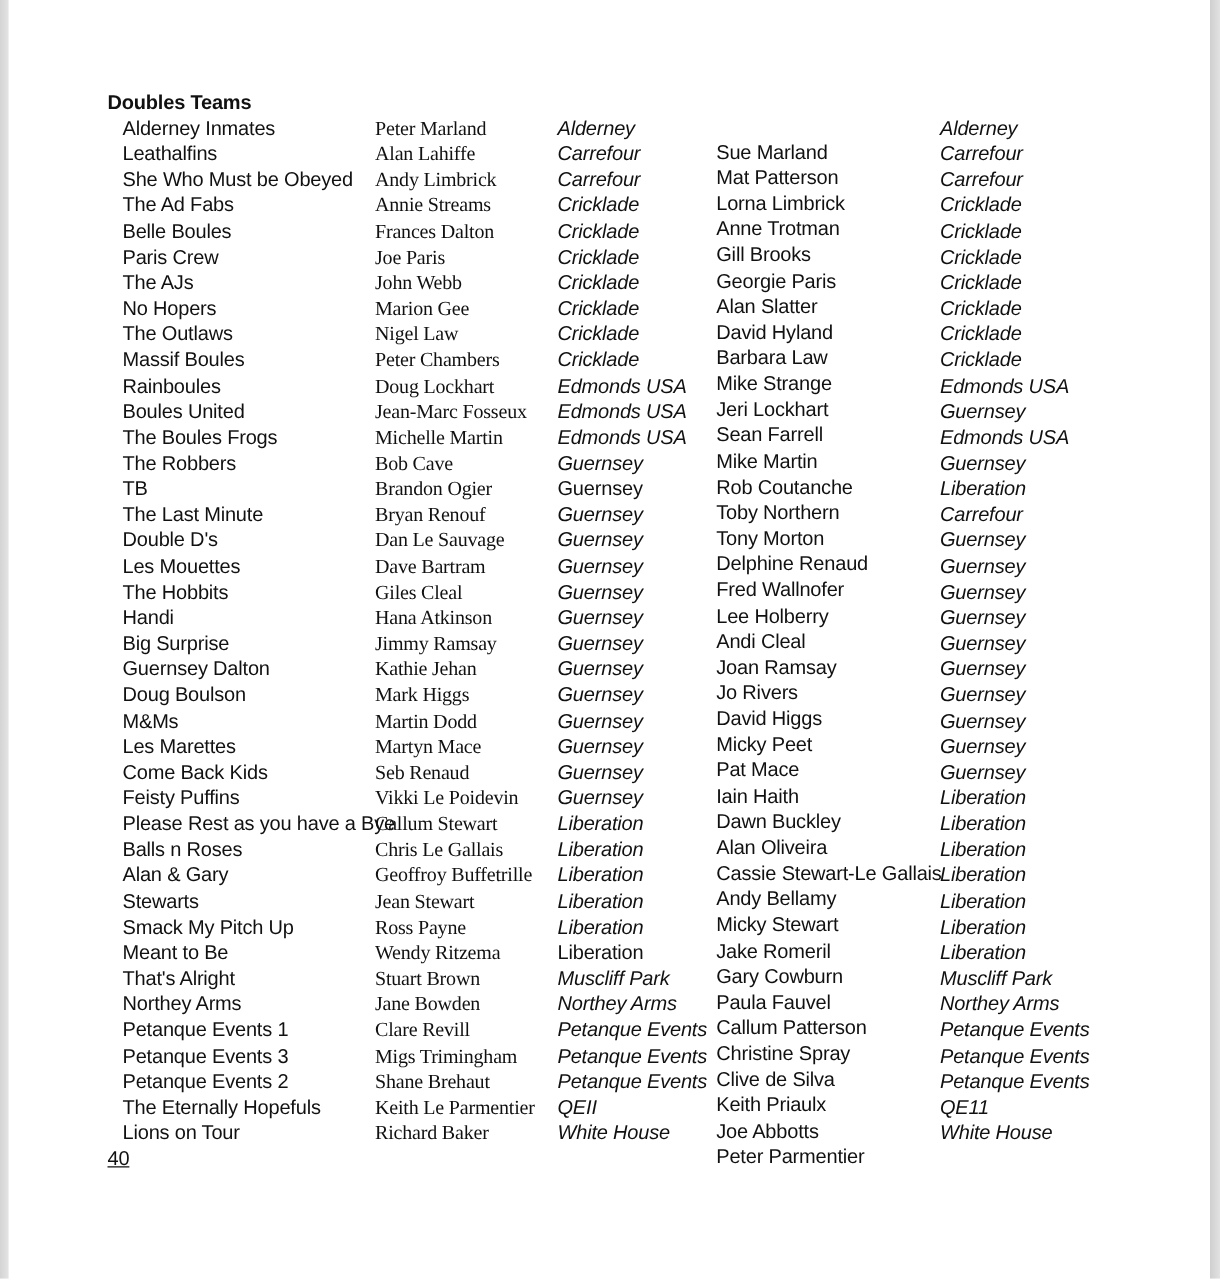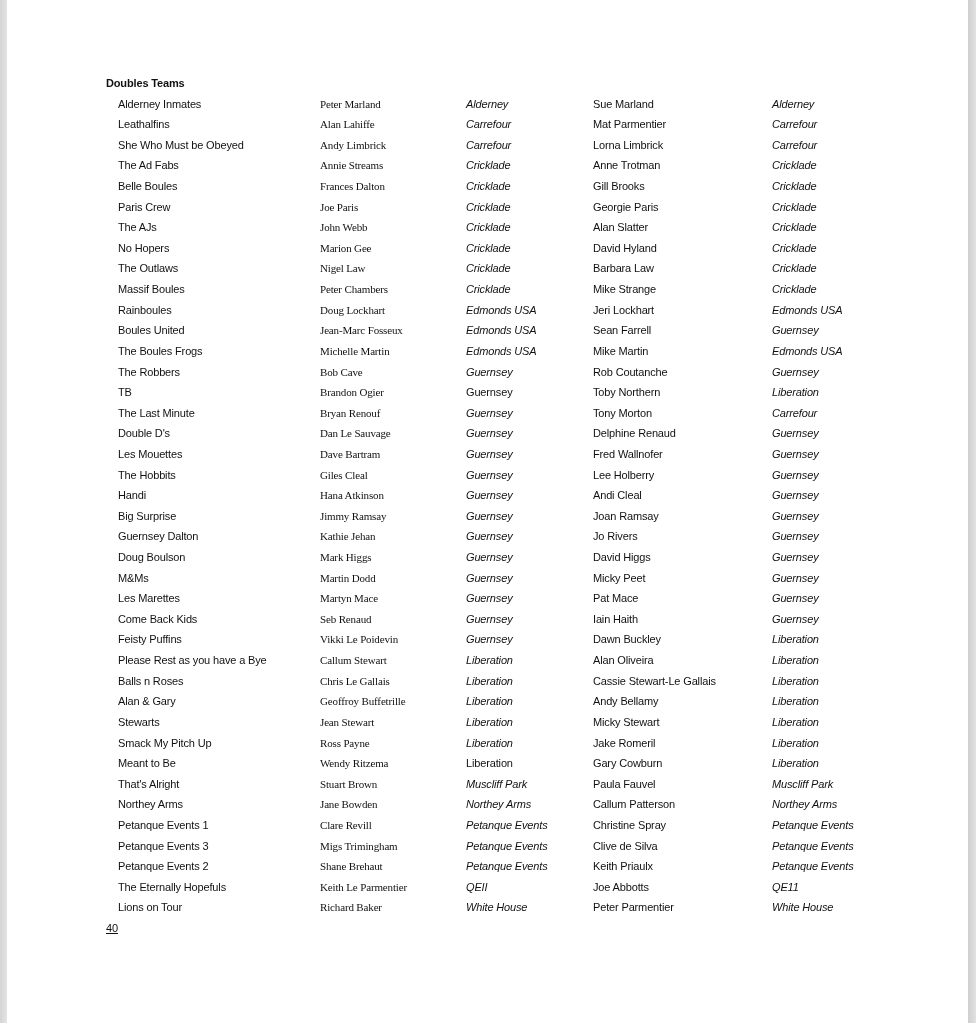--- a/index.html
+++ b/index.html
@@ -28,44 +28,44 @@
       background: linear-gradient(to right, #cfcfcf, #e2e2e2);
     }
     .page {
       position: absolute;
       left: 7px; top: 0;
       width: 961px; height: 1023px;
       background: #ffffff;
     }
     .doc {
       position: absolute;
-      left: 106px;
+      left: 86px;
       top: 73px;
-      font-size: 11px;
+      font-size: 16px;
       line-height: 20.62px;
       letter-spacing: -0.15px;
     }
     .title {
       font-weight: bold;
       height: 20.62px;
       white-space: nowrap;
     }
     .row {
       position: relative;
       height: 20.62px;
       white-space: nowrap;
     }
     .row span {
       position: absolute;
       top: 0;
     }
     .c-team { left: 0; margin-left: 12px; }
     .c-p1 { left: 214px; font-family: Liberation Serif, serif; }
     .c-club1 { left: 360px; }
-    .c-p2 { left: 487px; }
+    .c-p2 { left: 487px; margin-top: 19px; }
     .c-club2 { left: 666px; }
     .italic { font-style: italic; }
     .normal { font-style: normal; }
     .count {
       height: 20.62px;
       text-decoration: underline;
     }
   </style>
 </head>
 <body>
@@ -81,21 +81,21 @@
         <span class="c-team">Alderney Inmates</span>
         <span class="c-p1">Peter Marland</span>
         <span class="c-club1 italic">Alderney</span>
         <span class="c-p2">Sue Marland</span>
         <span class="c-club2 italic">Alderney</span>
       </div>
       <div class="row">
         <span class="c-team">Leathalfins</span>
         <span class="c-p1">Alan Lahiffe</span>
         <span class="c-club1 italic">Carrefour</span>
-        <span class="c-p2">Mat Parmentier</span>
+        <span class="c-p2">Mat Patterson</span>
         <span class="c-club2 italic">Carrefour</span>
       </div>
       <div class="row">
         <span class="c-team">She Who Must be Obeyed</span>
         <span class="c-p1">Andy Limbrick</span>
         <span class="c-club1 italic">Carrefour</span>
         <span class="c-p2">Lorna Limbrick</span>
         <span class="c-club2 italic">Carrefour</span>
       </div>
       <div class="row">

